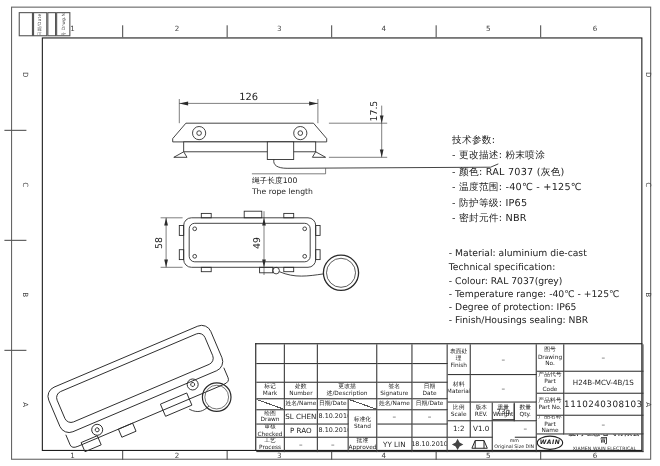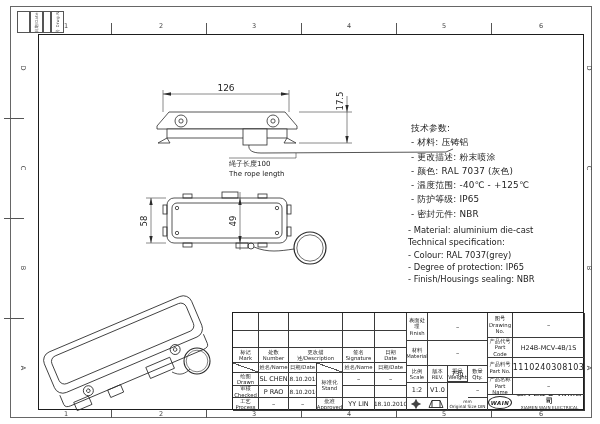--- a/index.html
+++ b/index.html
@@ -184,32 +184,32 @@
         <rect x="92" y="8" width="26" height="12"></rect>
       </g>
       <path d="M172,372 C180,376 185,374 190,369"></path>
       <circle cx="197" cy="361" r="13" stroke-width="1.1"></circle>
       <circle cx="197" cy="361" r="10.8" stroke-width="0.6"></circle>
     </g>
   </svg>
 
   <div class="abs" style="left:411px;top:121px;">
     <div class="spec">技术参数:</div>
-    <div class="spec">- 材料: 压铸铝</div>
     <div class="spec">- 更改描述: 粉末喷涂</div>
     <div class="spec">- 颜色: RAL 7037 (灰色)</div>
     <div class="spec">- 温度范围: -40℃ - +125℃</div>
     <div class="spec">- 防护等级: IP65</div>
     <div class="spec">- 密封元件: NBR</div>
   </div>
 
   <div class="abs" style="left:408px;top:224px;">
     <div class="spec-en">- Material: aluminium die-cast</div>
     <div class="spec-en">Technical specification:</div>
     <div class="spec-en">- Colour: RAL 7037(grey)</div>
+    <div class="spec-en">- Temperature range: -40℃ - +125℃</div>
     <div class="spec-en">- Degree of protection: IP65</div>
     <div class="spec-en">- Finish/Housings sealing: NBR</div>
   </div>
 
   <div id="tb" class="abs">
 
     <div class="c" style="left:0;top:0;width:26px;height:18px;"></div>
     <div class="c" style="left:26px;top:0;width:30px;height:18px;"></div>
     <div class="c" style="left:56px;top:0;width:54px;height:18px;"></div>
     <div class="c" style="left:110px;top:0;width:32px;height:18px;"></div>

